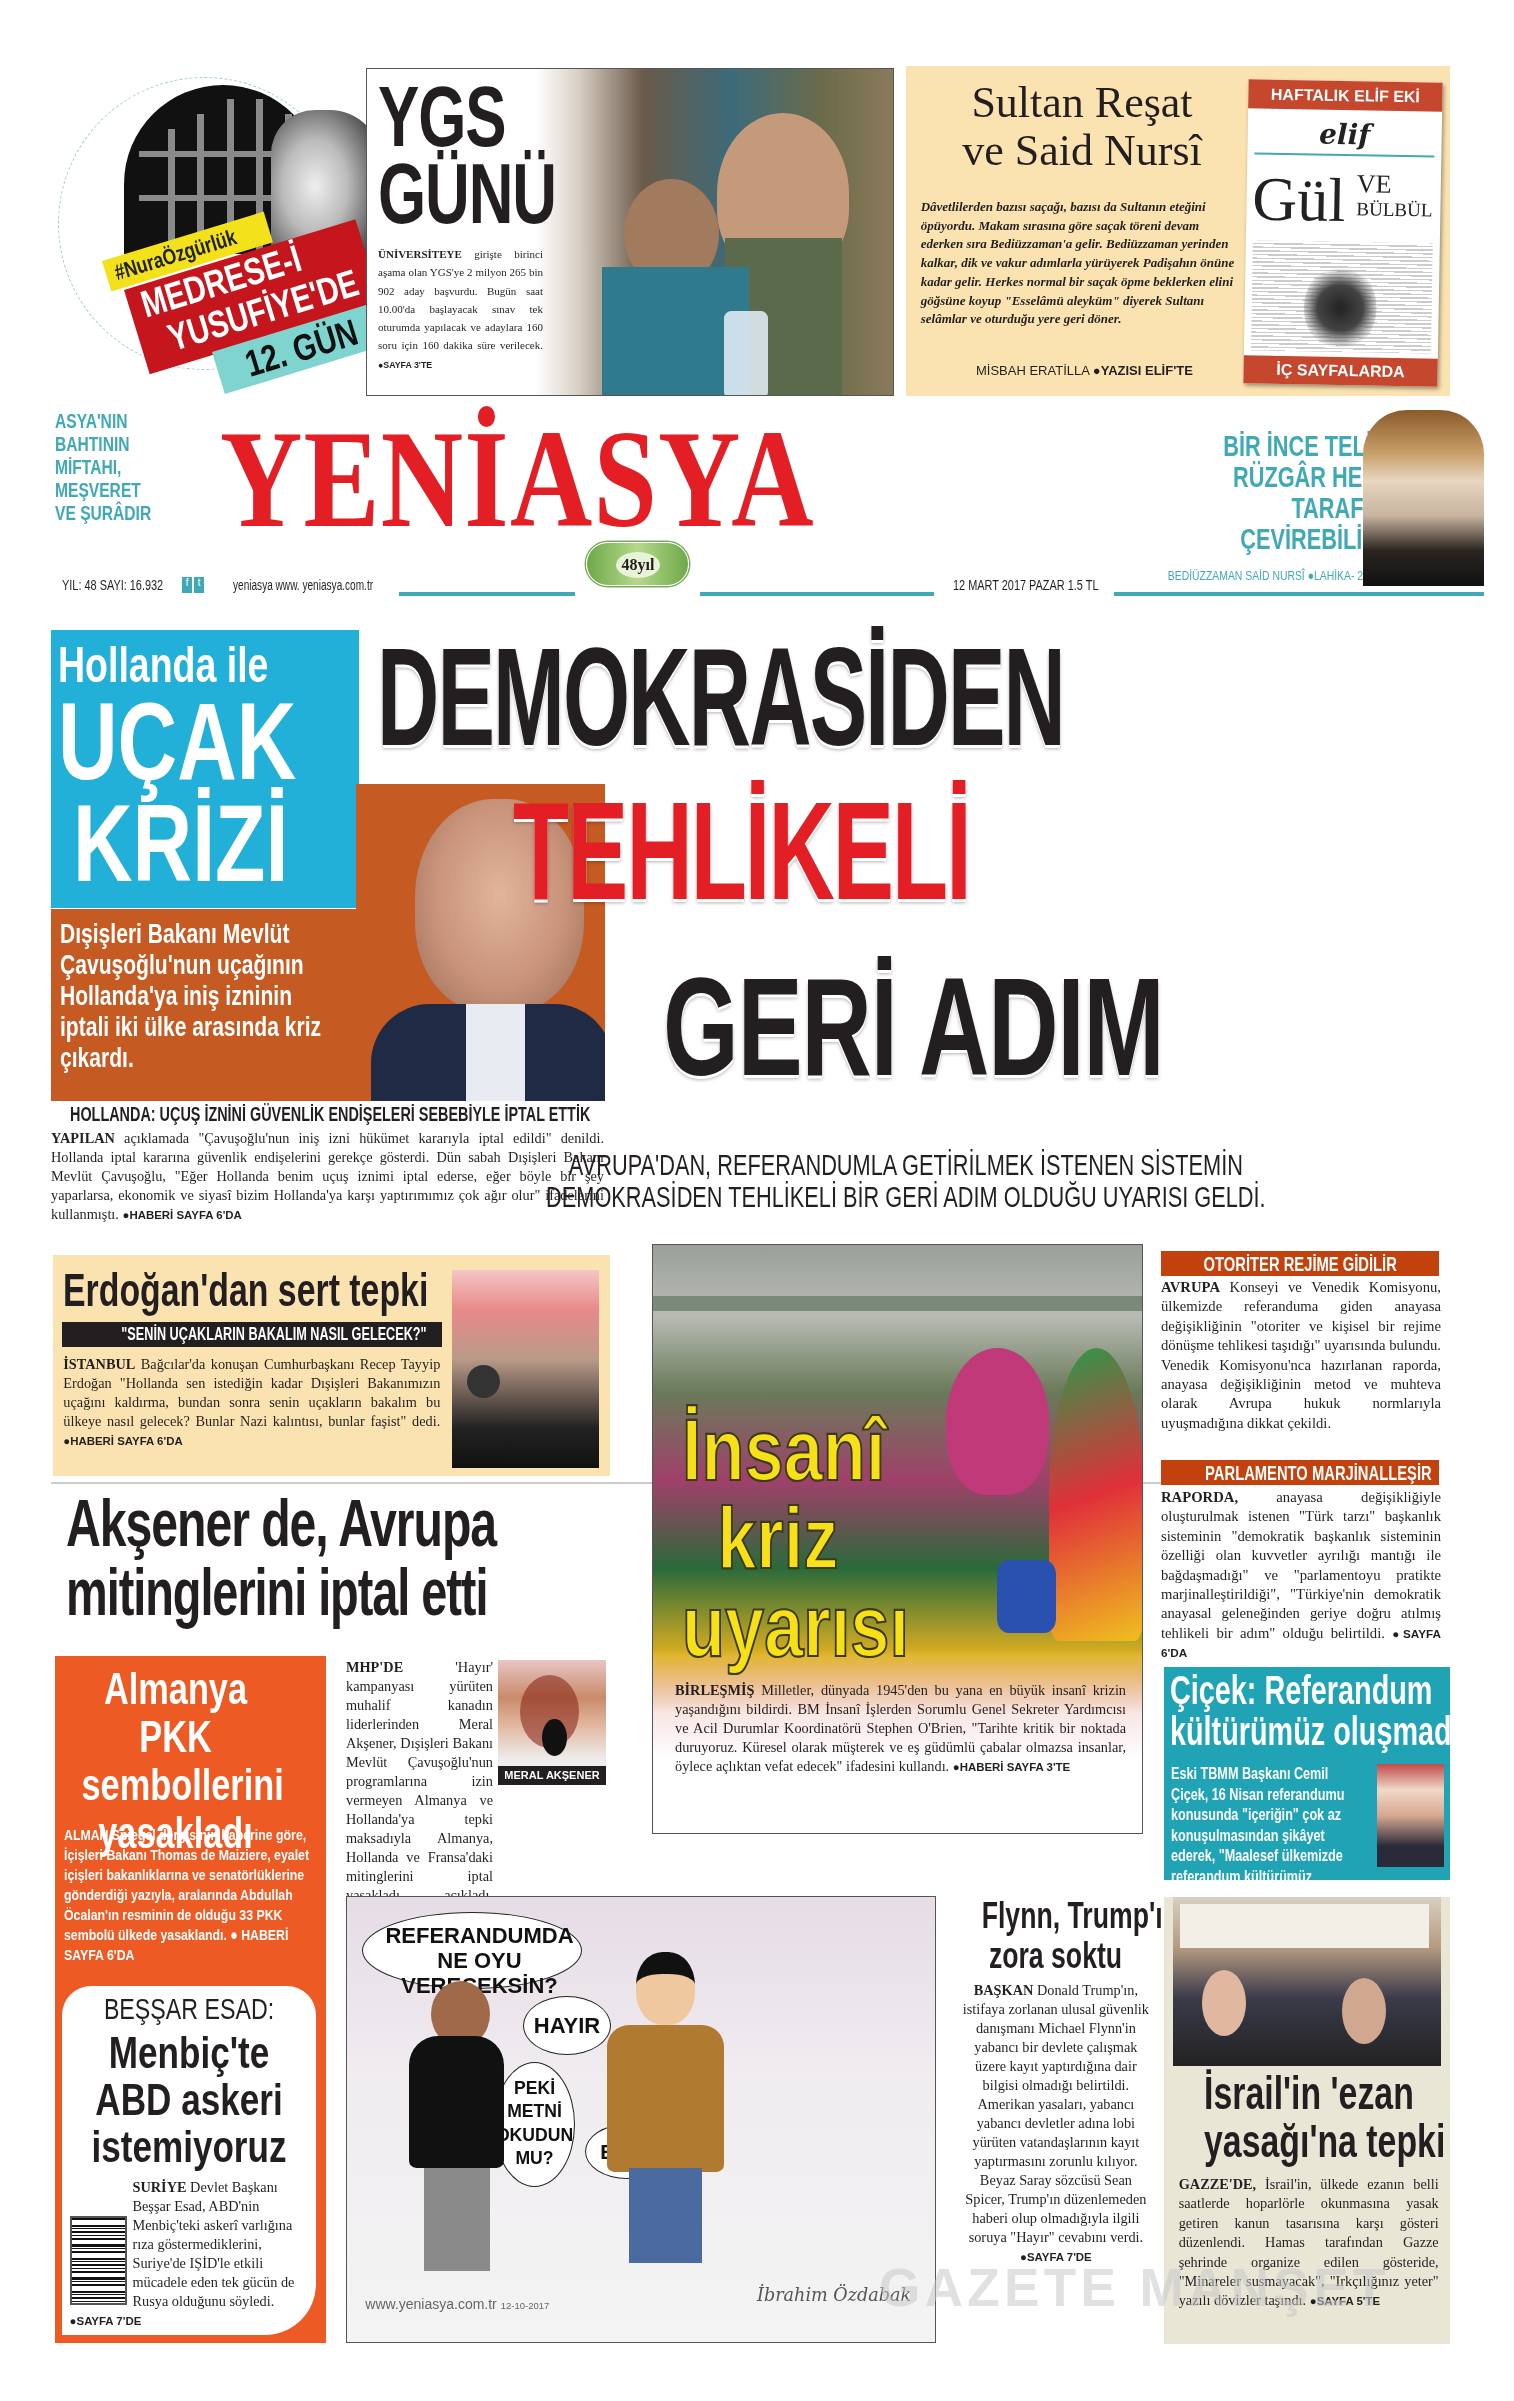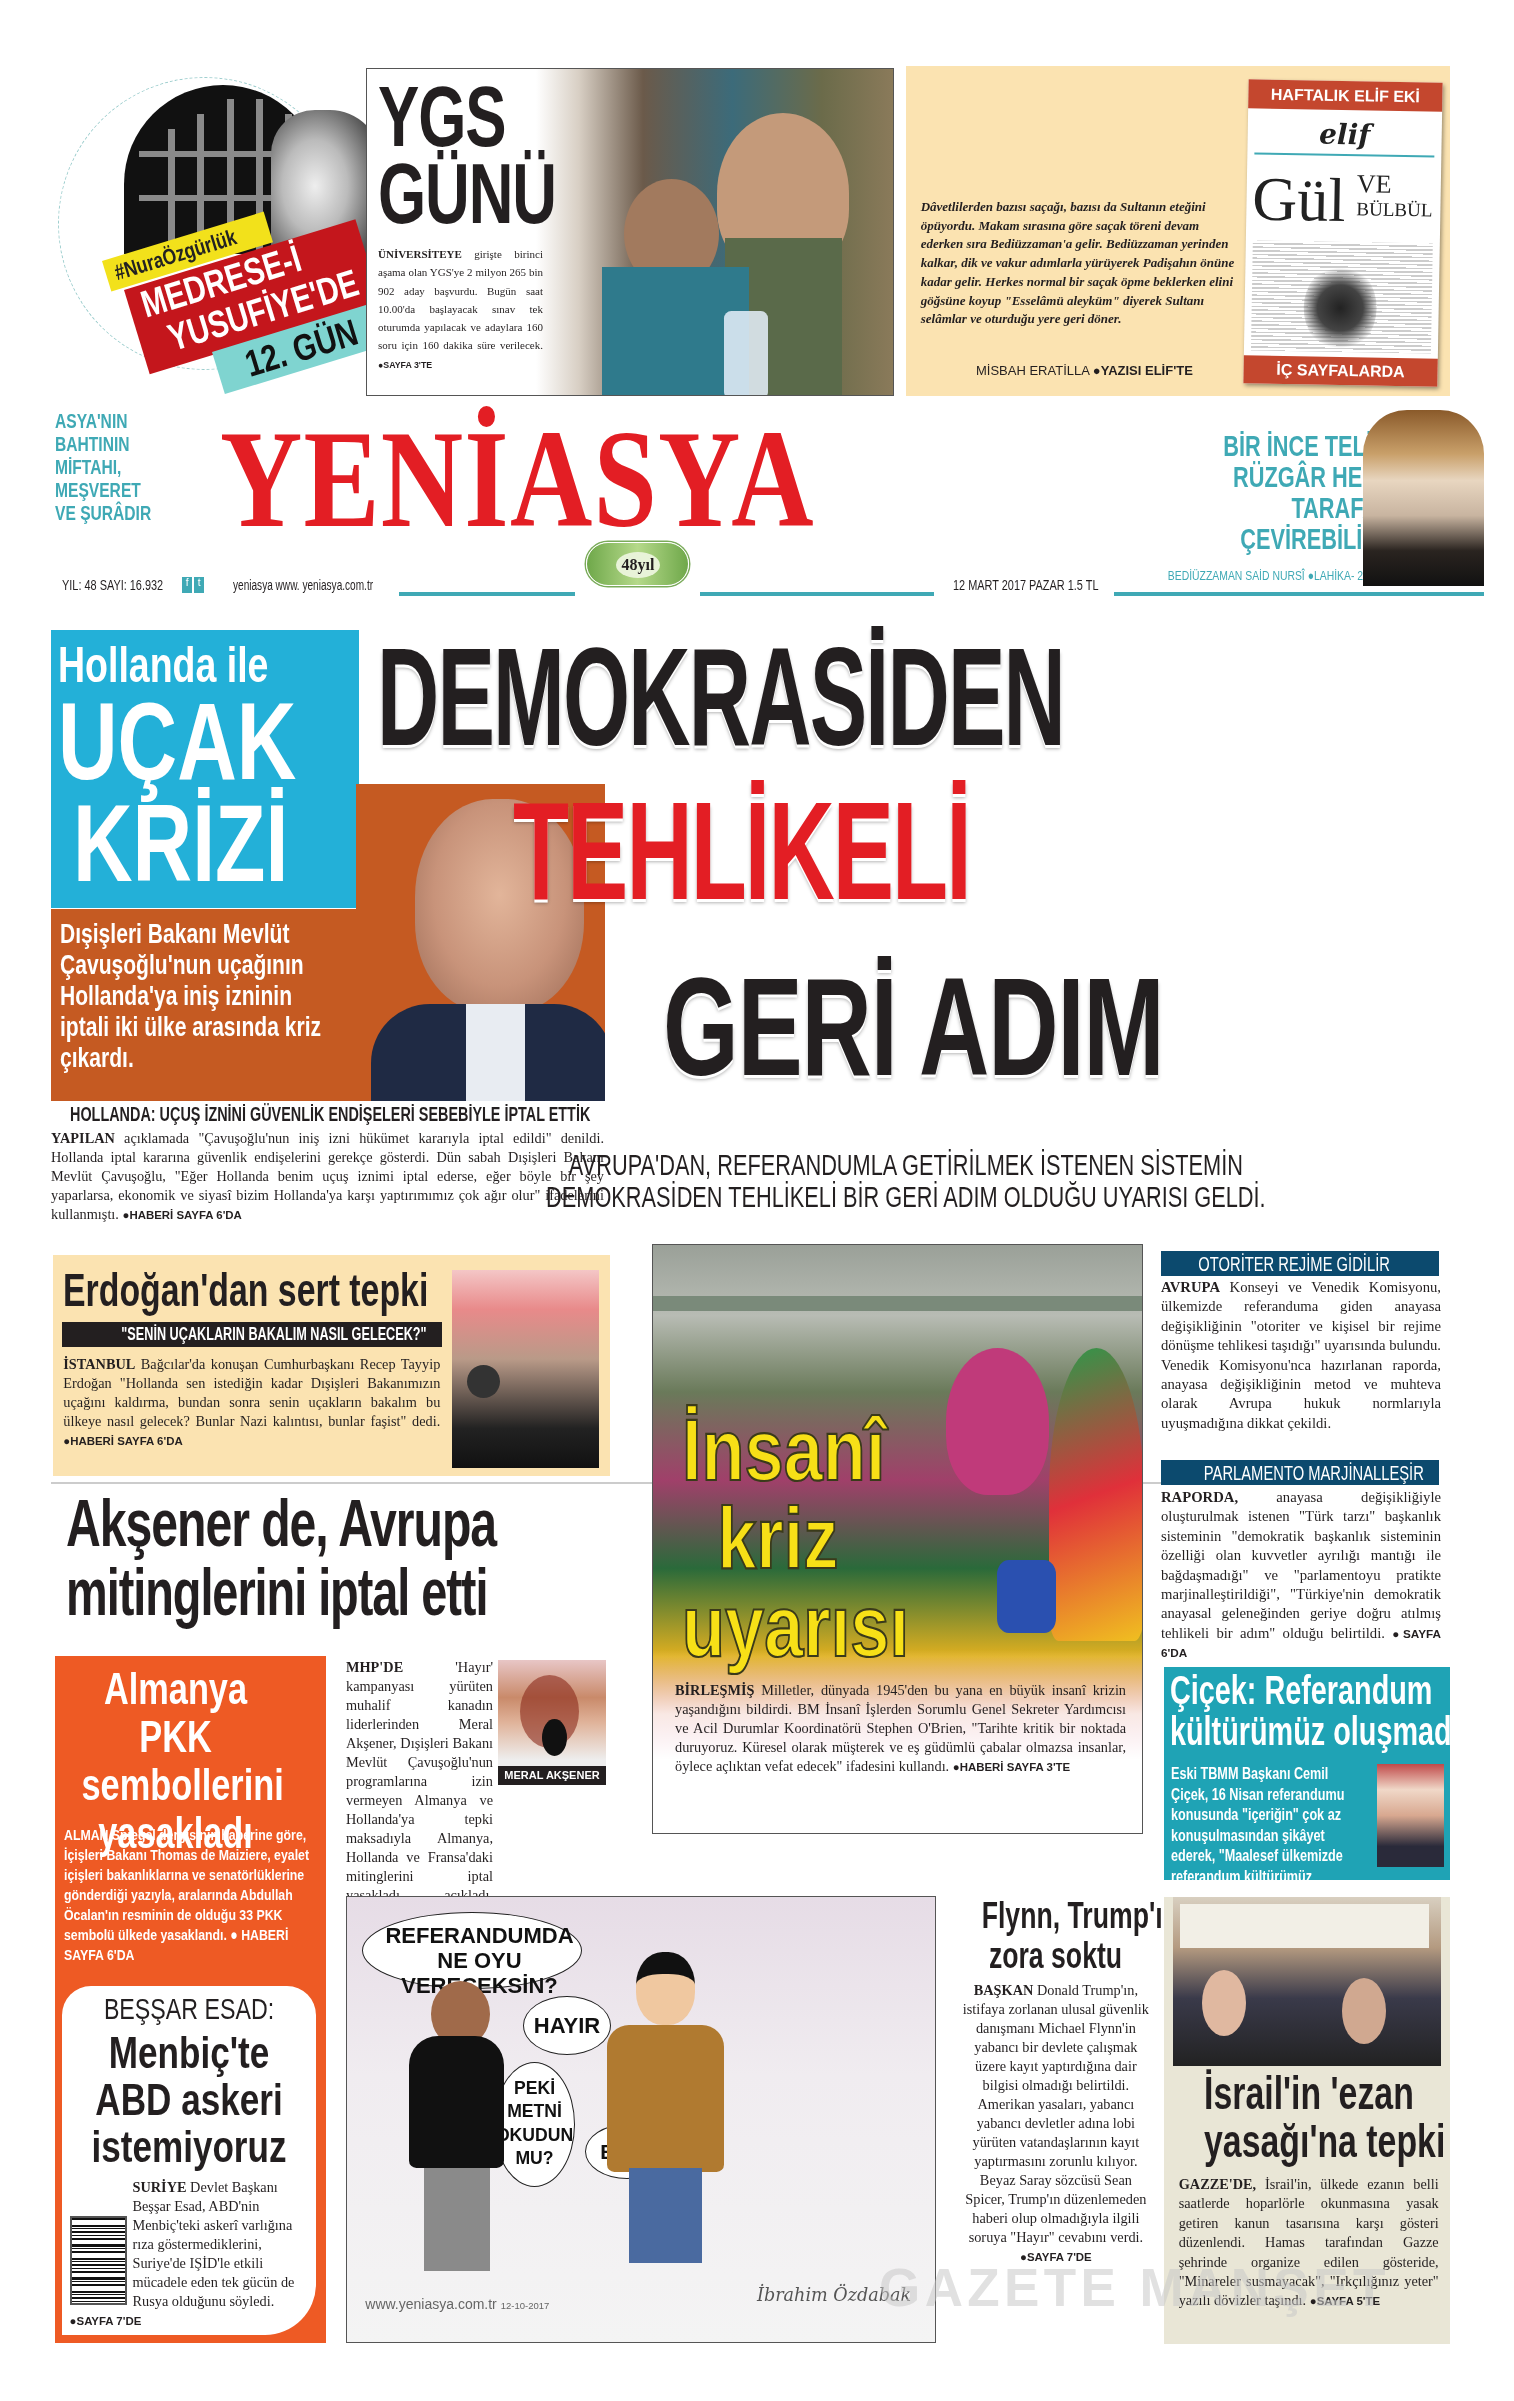--- a/index.html
+++ b/index.html
@@ -22,21 +22,21 @@
   #ygs{left:366px;top:68px;width:528px;height:328px;border:0.7px solid #555;background:#fff}
   #ygs .img{position:absolute;left:169px;top:0;right:0;bottom:0;background:linear-gradient(90deg,#fff 0,#d8cfc4 12%,#6b5a4a 30%,#3c6b7a 55%,#6b6b4a 80%,#8a7a5a 100%)}
   
   #sultan{left:906px;top:66px;width:544px;height:330px;background:#fbe3b1}
   #elif{left:1246px;top:81px;width:194px;height:304px;background:#fff;box-shadow:1.5px 2.2px 4.4px rgba(0,0,0,.4);transform:rotate(1deg)}
   .redbar{background:#c4472e;color:#fff;text-align:center;font-family:"Liberation Sans",sans-serif;font-weight:bold}
   
   .teal{color:#3fa9b5}
   .tealline{background:#3fa9b5}
   
-  .redhead{background:#0c4a6e;color:#fff;font-family:"Liberation Sans",sans-serif;font-weight:normal;}
+  .redhead{background:#c2410c;color:#fff;font-family:"Liberation Sans",sans-serif;font-weight:bold;text-align:center}
   .body{font-family:"Liberation Serif",serif;color:#231f20;text-align:justify}
   .more{font-family:"Liberation Sans",sans-serif;font-weight:bold;font-size:0.8em}
   b.lead{font-weight:bold}
 </style>
 </head>
 <body>
 
 <div id="badge" class="abs">
   <div class="circle"></div>
   <div class="jail">
@@ -72,20 +72,24 @@
   <div class="cond abs" style="left:11px;top:7.3px;font-size:86px;line-height:81px;color:#231f20;transform:scaleX(.72);letter-spacing:-1.5px">YGS</div>
   <div class="cond abs" style="left:11px;top:84px;font-size:86px;line-height:81px;color:#231f20;transform:scaleX(.72);letter-spacing:-1.5px">GÜNÜ</div>
   <div class="abs body" style="left:11px;top:176px;width:165px;font-size:11px;line-height:18.3px">
     <b class="lead">ÜNİVERSİTEYE</b>
     <span>girişte birinci aşama olan YGS'ye 2 milyon 265 bin 902 aday başvurdu. Bugün saat 10.00'da başlayacak sınav tek oturumda yapılacak ve adaylara 160 soru için 160 dakika süre verilecek.</span>
     <span class="more">●SAYFA 3'TE</span>
   </div>
 </div>
 
 <div id="sultan" class="abs">
+  <div class="abs serif" style="left:22px;top:13px;width:308px;text-align:center;font-size:44px;line-height:48px;color:#231f20">
+    <div>Sultan Reşat</div>
+    <div>ve Said Nursî</div>
+  </div>
   <div class="abs serif" style="left:14.7px;top:132px;width:322px;font-size:13px;line-height:18.7px;font-style:italic;font-weight:bold;color:#231f20">Dâvetlilerden bazısı saçağı, bazısı da Sultanın eteğini öpüyordu. Makam sırasına göre saçak töreni devam ederken sıra Bediüzzaman'a gelir. Bediüzzaman yerinden kalkar, dik ve vakur adımlarla yürüyerek Padişahın önüne kadar gelir. Herkes normal bir saçak öpme beklerken elini göğsüne koyup "Esselâmü aleyküm" diyerek Sultanı selâmlar ve oturduğu yere geri döner.</div>
   <div class="abs" style="left:70px;top:297px;font-family:'Liberation Sans',sans-serif;font-size:13px;white-space:nowrap">
     <span>MİSBAH ERATİLLA</span>
     <span class="more" style="font-size:13px">●YAZISI ELİF'TE</span>
   </div>
 </div>
 <div id="elif" class="abs">
   <div class="redbar" style="position:absolute;left:0;top:0;width:100%;height:29px;line-height:29px;font-size:16px">HAFTALIK ELİF EKİ</div>
   <div style="position:absolute;left:0;top:37px;width:100%;text-align:center;font-family:'DejaVu Serif',serif;font-style:italic;font-size:28px;font-weight:bold;color:#222">elif</div>
   <div class="tealline" style="position:absolute;left:7.3px;top:73px;width:180px;height:2.2px"></div>

